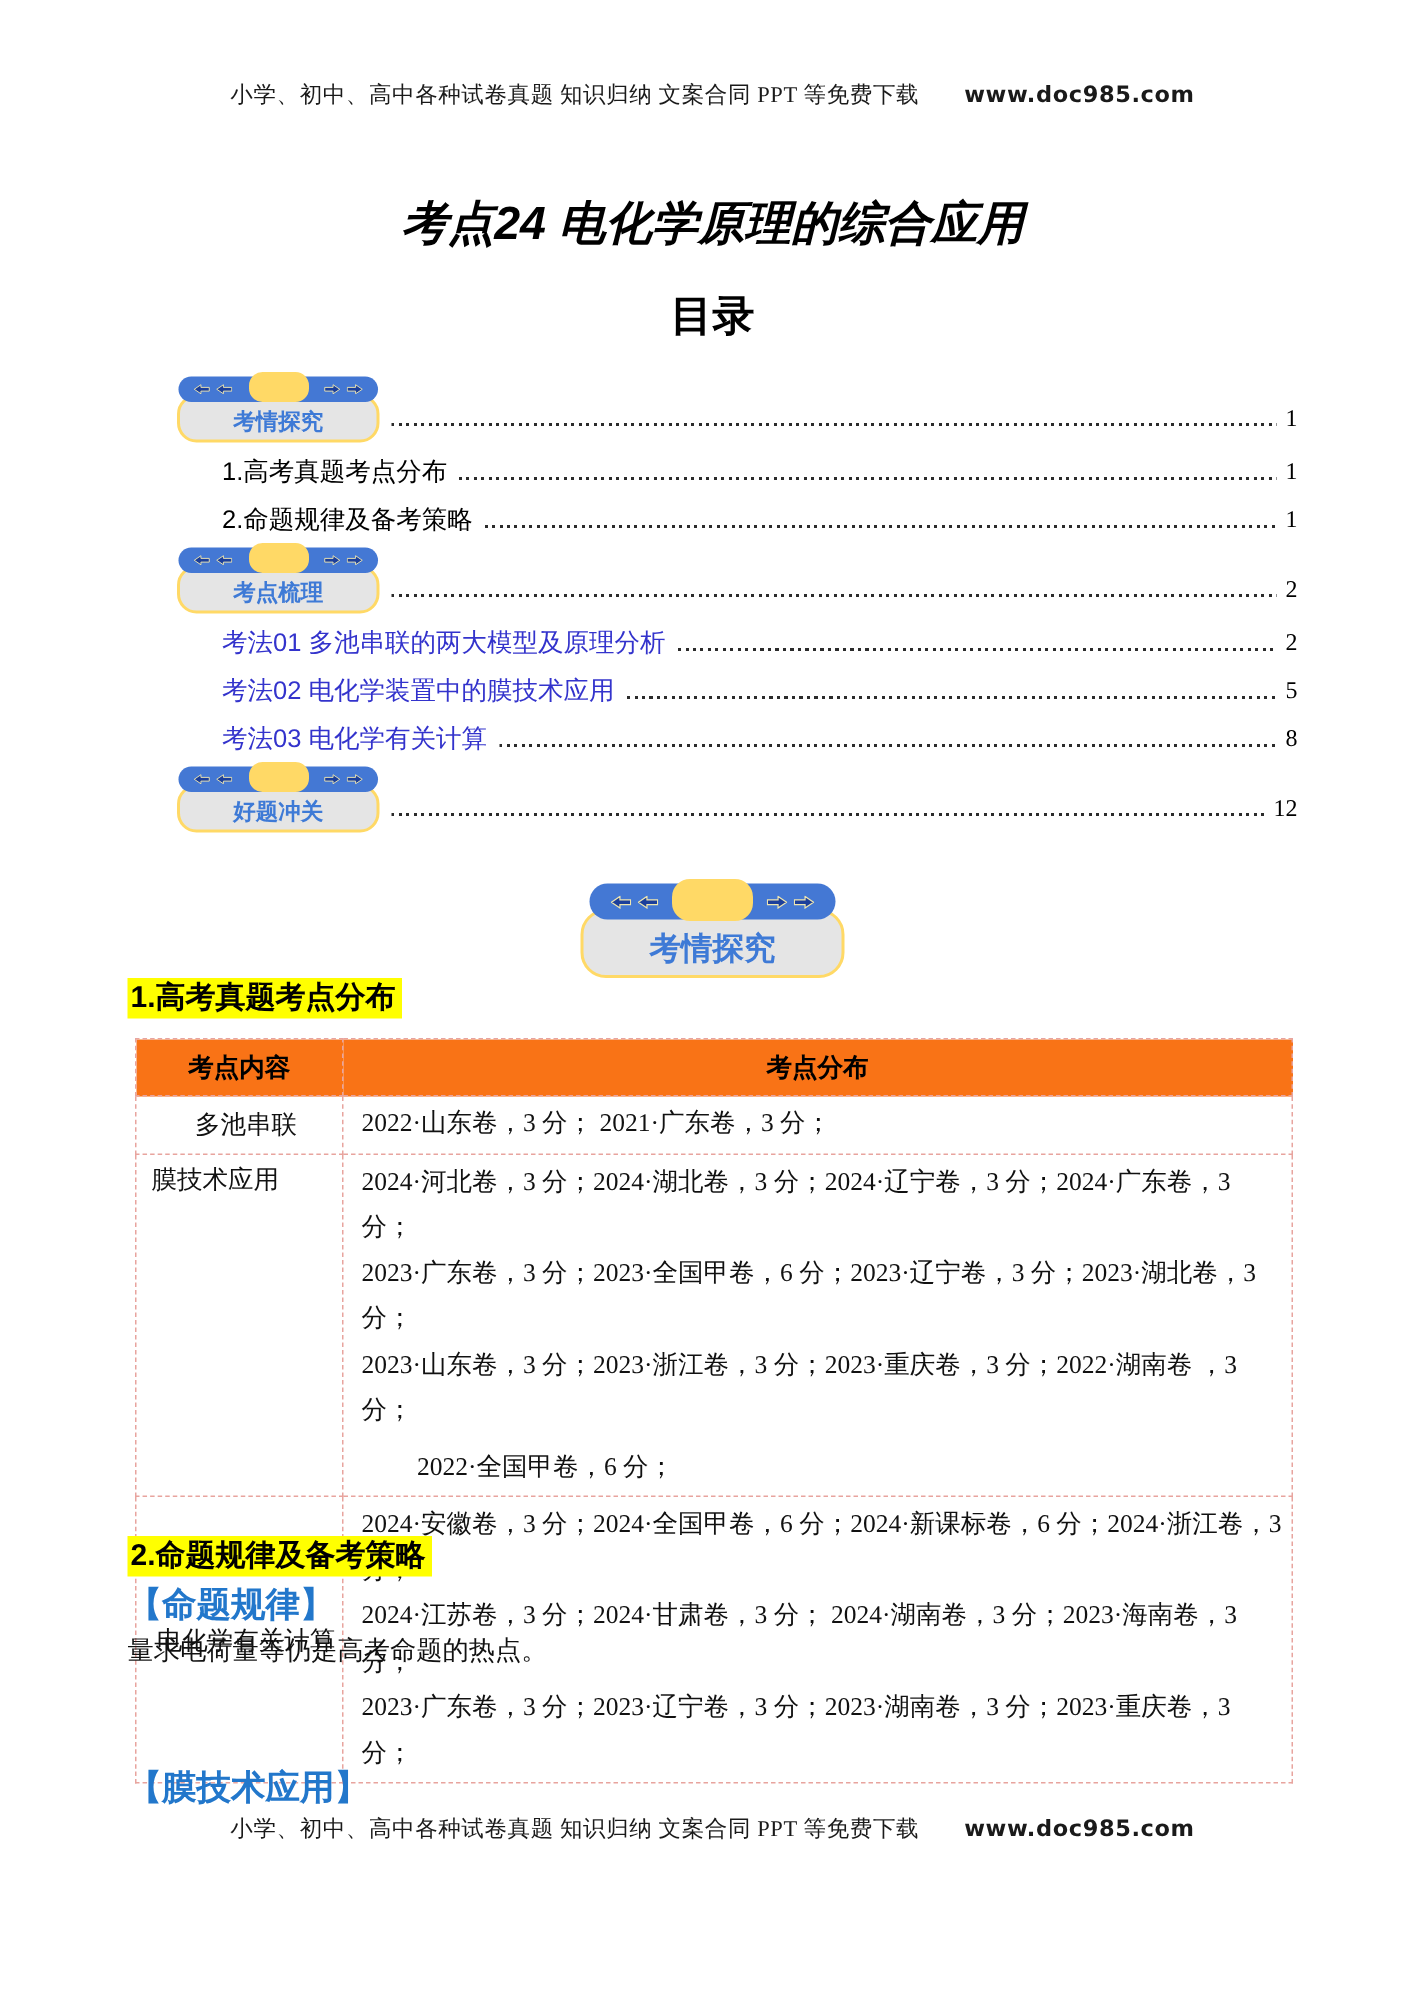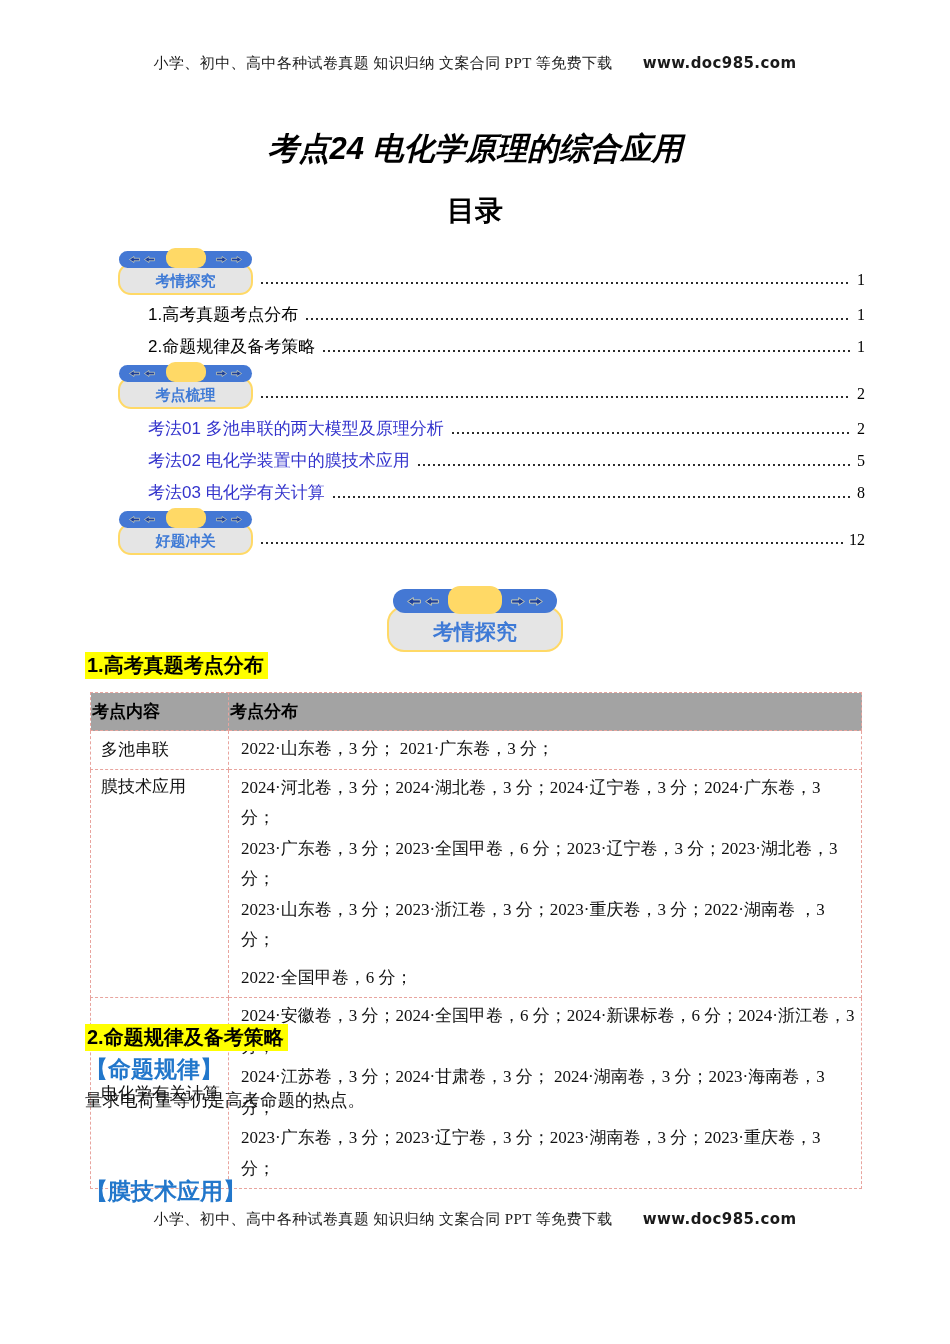--- a/index.html
+++ b/index.html
@@ -57,29 +57,29 @@
         font-family:"Liberation Sans","DejaVu Sans",sans-serif;font-weight:bold;font-size:20px;color:#000;line-height:1.2;}
   #heading-1{top:652px;} #heading-2{top:1024px;}
 
   .sub-h{position:absolute;left:85px;font-family:Liberation Serif, serif;
          font-weight:bold;font-size:23px;color:#2277CB;line-height:1.2;}
   #sub-1{top:1056px;} #sub-2{top:1178px;}
 
   
   .dist-table{position:absolute;top:692px;left:90px;width:772px;border-collapse:collapse;table-layout:fixed;}
   .dist-table th,.dist-table td{border:1px dashed #E8A49E;}
-  .dist-table thead th{background:#a3a3a3;height:35px;text-align:left;
+  .dist-table thead th{background:#f97316;height:35px;text-align:center;
         font-family:"Liberation Sans","DejaVu Sans",sans-serif;font-weight:bold;font-size:17px;color:#000;}
   .col-topic{width:135px;}
   .topic-cell{padding-left:10px;font-size:17px;color:#111;}
-  .v-mid{vertical-align:middle;}
+  .v-mid{vertical-align:middle;text-align:center;}
   .v-top{vertical-align:top;padding-top:5px;}
   .lines-cell{padding:3px 6px 4px 12px;}
   .dist-line{font-size:17px;line-height:30.5px;color:#111;}
-  .gap-last .dist-line:last-child{margin-top:7px;}
+  .gap-last .dist-line:last-child{margin-top:7px;margin-left:37px;}
 
   
   .para{position:absolute;top:1085px;left:85px;width:784px;}
   .para-line{font-size:17.5px;line-height:31px;color:#111;}
 
   .svg-defs{position:absolute;width:0;height:0;overflow:hidden;}
 </style>
 </head>
 <body>
 

